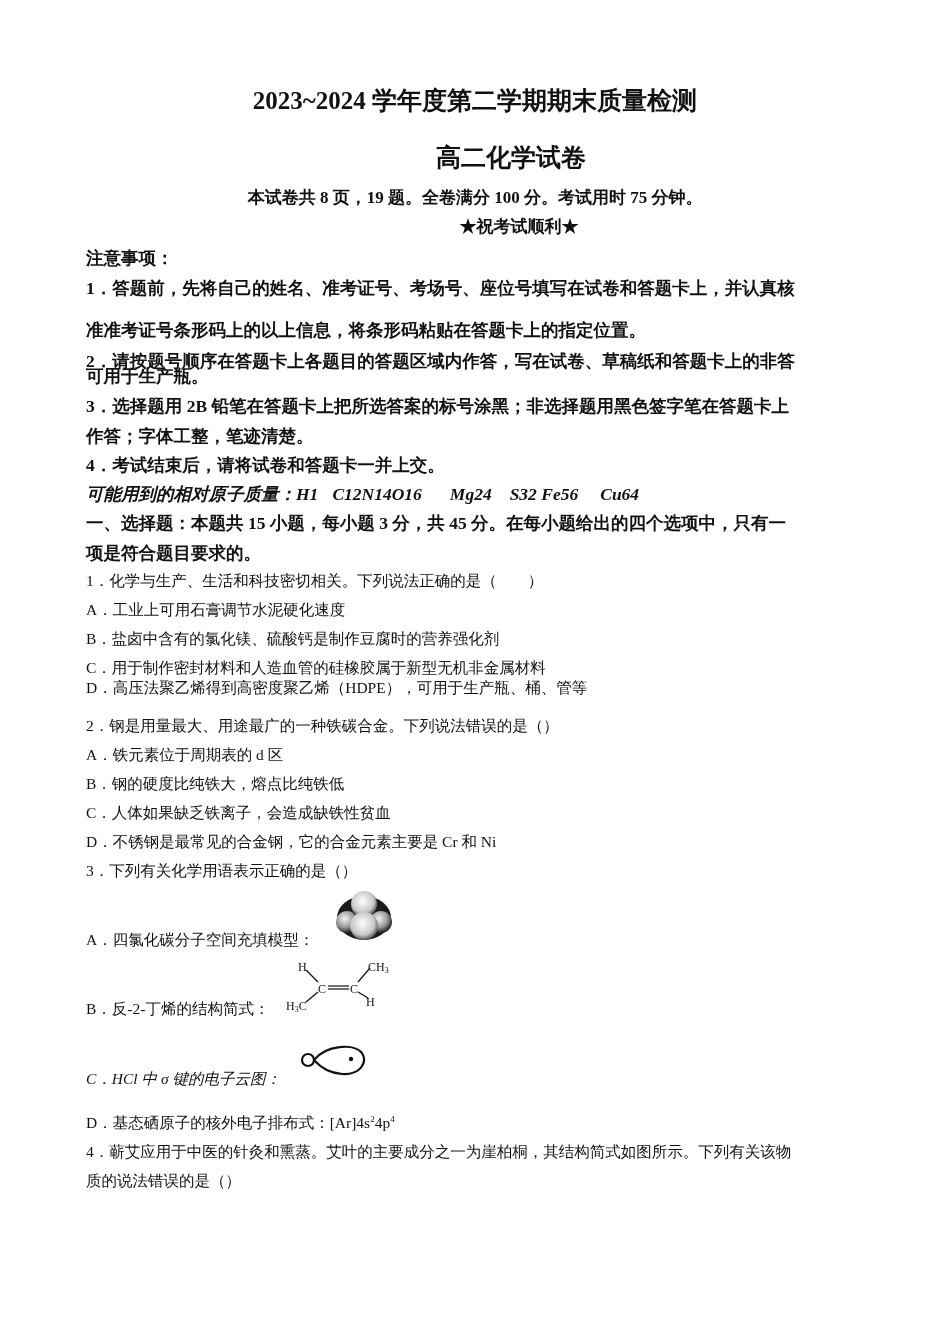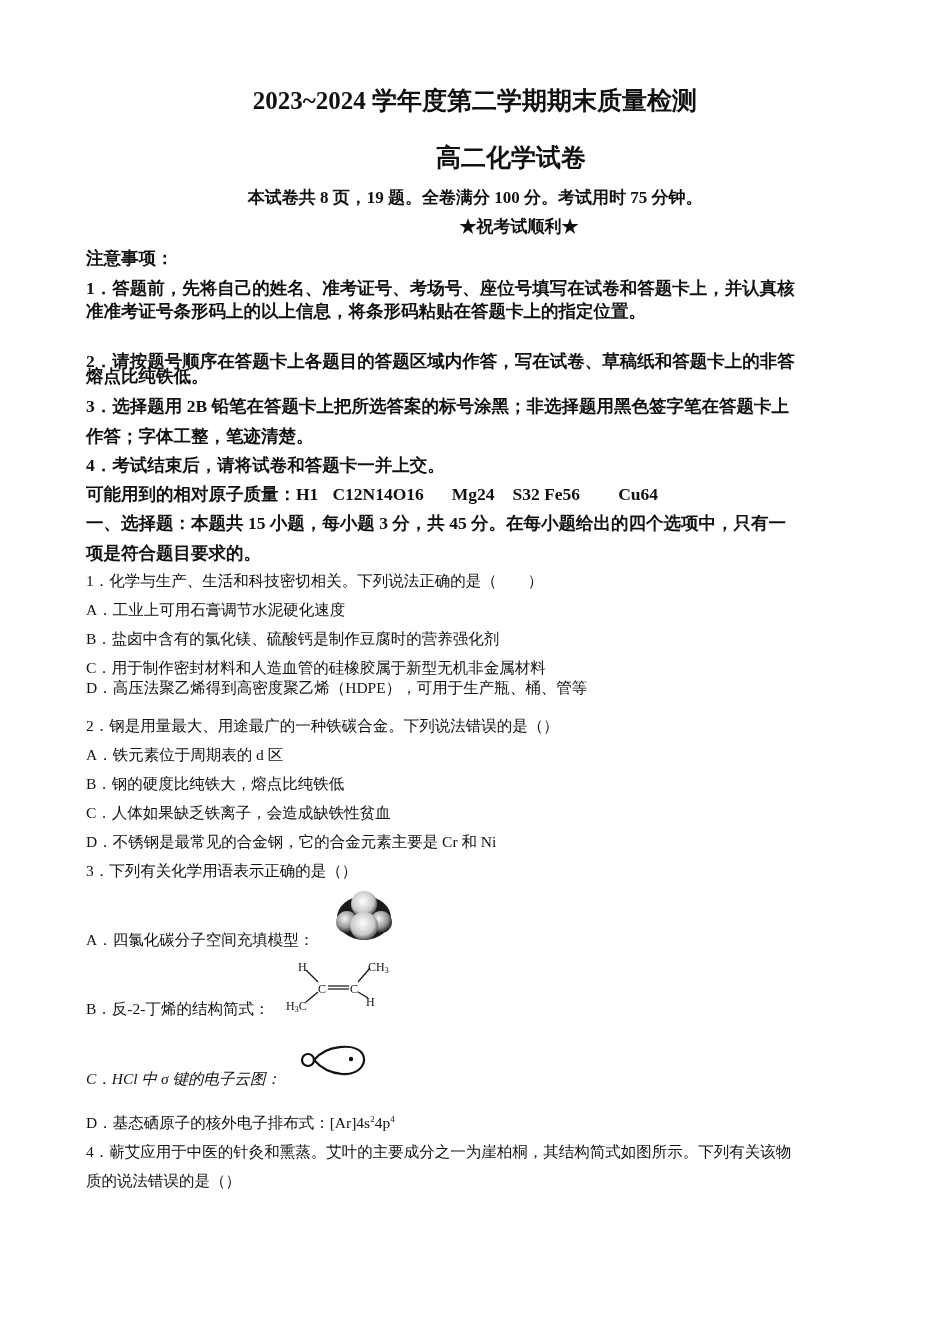--- a/index.html
+++ b/index.html
@@ -6,44 +6,44 @@
   body { width: 950px; height: 1344px; position: relative; overflow: hidden; color: #111; }
   .page { position: absolute; left: 0; top: 0; width: 950px; height: 1128px; background: #fff; }
   .serif { font-family: "Liberation Serif", "DejaVu Serif", serif; }
   .abs { position: absolute; white-space: nowrap; }
   .title1 { top: 84px; left: 0; width: 950px; text-align: center; font-size: 25px; font-weight: bold; }
   .title2 { top: 141px; left: 0; width: 950px; text-align: center; font-size: 25px; font-weight: bold; padding-left: 36px; }
   .info { top: 186px; left: 0; width: 950px; text-align: center; font-size: 17px; font-weight: bold; }
   .wish { top: 215px; left: 0; width: 950px; text-align: center; font-size: 17px; font-weight: bold; padding-left: 44px; }
   .b { font-size: 17.5px; font-weight: bold; left: 86px; }
   .n { font-size: 15.5px; left: 86px; }
-  .mass span { display: inline-block; }
+  .mass span { display: inline-block; font-style: italic; }
   .fig { position: absolute; }
 </style>
 </head>
 <body>
 
 <div class="page serif">
 
   <div class="abs title1">2023~2024 学年度第二学期期末质量检测</div>
   <div class="abs title2">高二化学试卷</div>
   <div class="abs info">本试卷共 8 页，19 题。全卷满分 100 分。考试用时 75 分钟。</div>
   <div class="abs wish">★祝考试顺利★</div>
 
   <div class="abs b" style="top:246px;">注意事项：</div>
   <div class="abs b" style="top:276px;">1．答题前，先将自己的姓名、准考证号、考场号、座位号填写在试卷和答题卡上，并认真核</div>
-  <div class="abs b" style="top:299px;">准准考证号条形码上的以上信息，将条形码粘贴在答题卡上的指定位置。</div>
+  <div class="abs b" style="top:318px;">准准考证号条形码上的以上信息，将条形码粘贴在答题卡上的指定位置。</div>
   <div class="abs b" style="top:349px;">2．请按题号顺序在答题卡上各题目的答题区域内作答，写在试卷、草稿纸和答题卡上的非答</div>
-  <div class="abs b" style="top:364px;">熔点比纯铁低。</div>
+  <div class="abs b" style="top:364px;">可用于生产瓶。</div>
   <div class="abs b" style="top:394px;">3．选择题用 2B 铅笔在答题卡上把所选答案的标号涂黑；非选择题用黑色签字笔在答题卡上</div>
   <div class="abs b" style="top:424px;text-align:center;">作答；字体工整，笔迹清楚。</div>
   <div class="abs b" style="top:453px;">4．考试结束后，请将试卷和答题卡一并上交。</div>
 
   <div class="abs b mass" style="top:482px;">
-    <span>可能用到的相对原子质量：</span><span style="margin-left:0px">H1</span><span style="margin-left:14px">C12N14O16</span><span style="margin-left:28px">Mg24</span><span style="margin-left:18px">S32 Fe56</span><span style="margin-left:38px">Cu64</span>
+    <span>可能用到的相对原子质量：</span><span style="margin-left:0px">H1</span><span style="margin-left:14px">C12N14O16</span><span style="margin-left:28px">Mg24</span><span style="margin-left:18px">S32 Fe56</span><span style="margin-left:22px">Cu64</span>
   </div>
 
   <div class="abs b" style="top:511px;">一、选择题：本题共 15 小题，每小题 3 分，共 45 分。在每小题给出的四个选项中，只有一</div>
   <div class="abs b" style="top:541px;">项是符合题目要求的。</div>
 
   <div class="abs n" style="top:571px;">1．化学与生产、生活和科技密切相关。下列说法正确的是（　　）</div>
   <div class="abs n" style="top:600px;">A．工业上可用石膏调节水泥硬化速度</div>
   <div class="abs n" style="top:629px;">B．盐卤中含有的氯化镁、硫酸钙是制作豆腐时的营养强化剂</div>
   <div class="abs n" style="top:658px;">C．用于制作密封材料和人造血管的硅橡胶属于新型无机非金属材料</div>
   <div class="abs n" style="top:678px;">D．高压法聚乙烯得到高密度聚乙烯（HDPE），可用于生产瓶、桶、管等</div>

